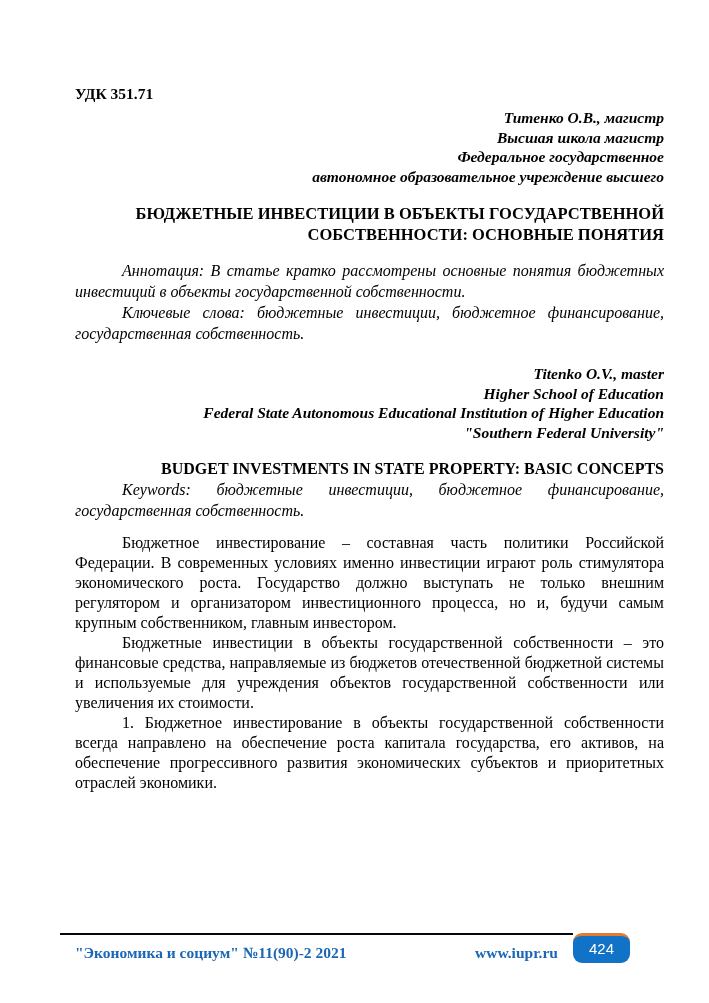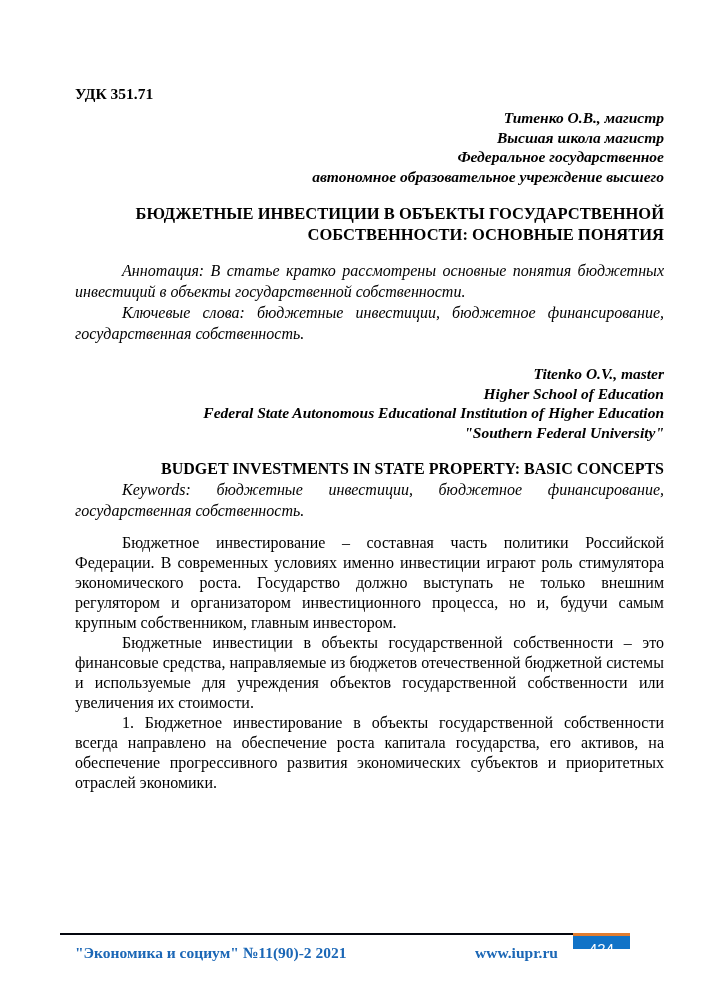--- a/index.html
+++ b/index.html
@@ -69,28 +69,29 @@
   }
   .footer-rule{
     position:absolute;
     left:60px;top:0;
     width:513px;height:2px;
     background:var(--rule-color);
   }
   .footer-badge{
     position:absolute;
     left:573px;top:0;
-    width:57px;height:16px;
+    width:57px;height:30px;
     background:var(--badge-blue);
     border-top:3px solid var(--badge-orange);
     color:#ffffff;
     font-family:"Liberation Sans","DejaVu Sans",sans-serif;
     font-size:15px;
     text-align:center;
     line-height:26px;
+    border-radius:9px;
   }
   .footer-texts{
     position:absolute;
     left:75px;top:11px;
     width:483px; 
     display:flex;
     justify-content:space-between;
     align-items:baseline;
     color:var(--footer-text-blue);
     font-weight:bold;

